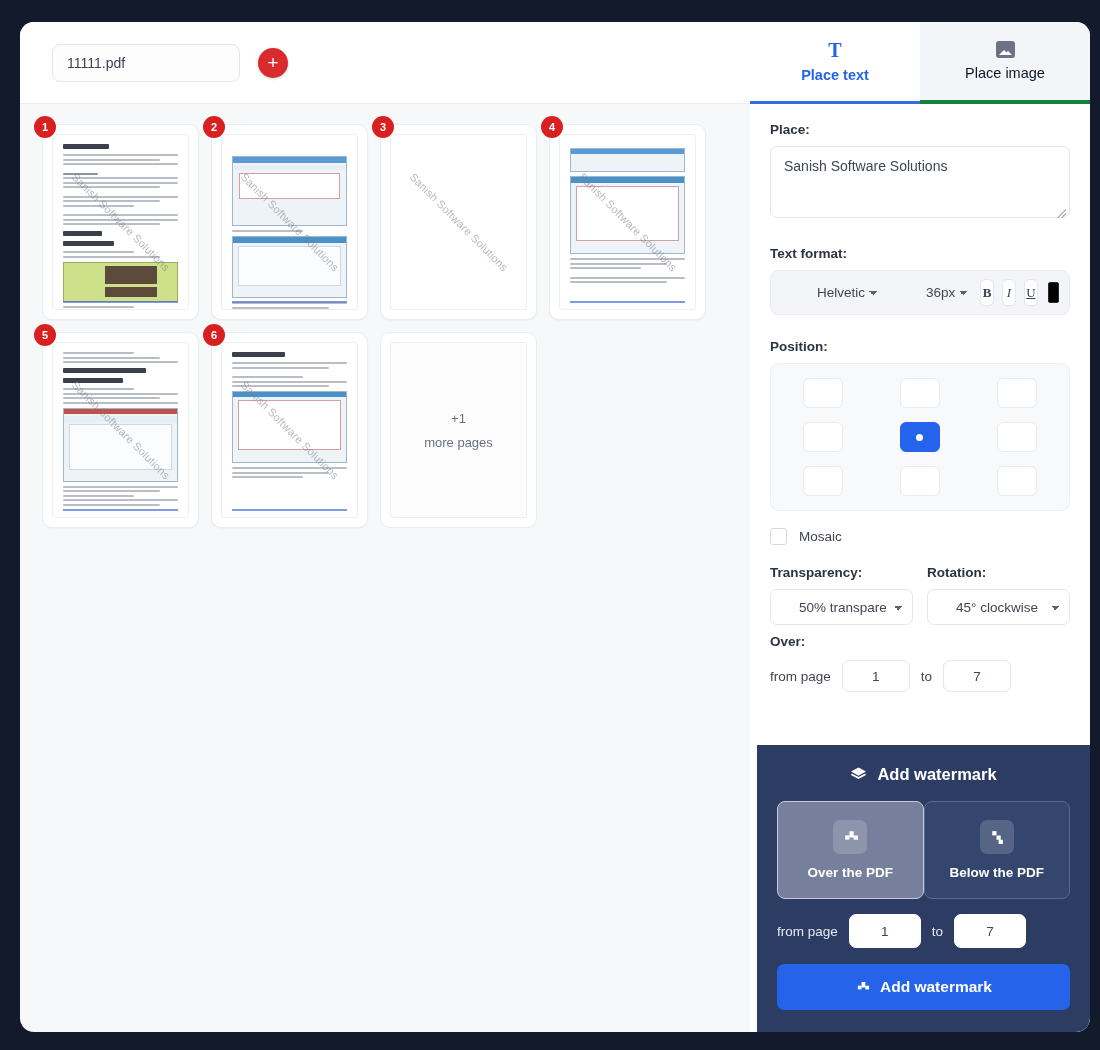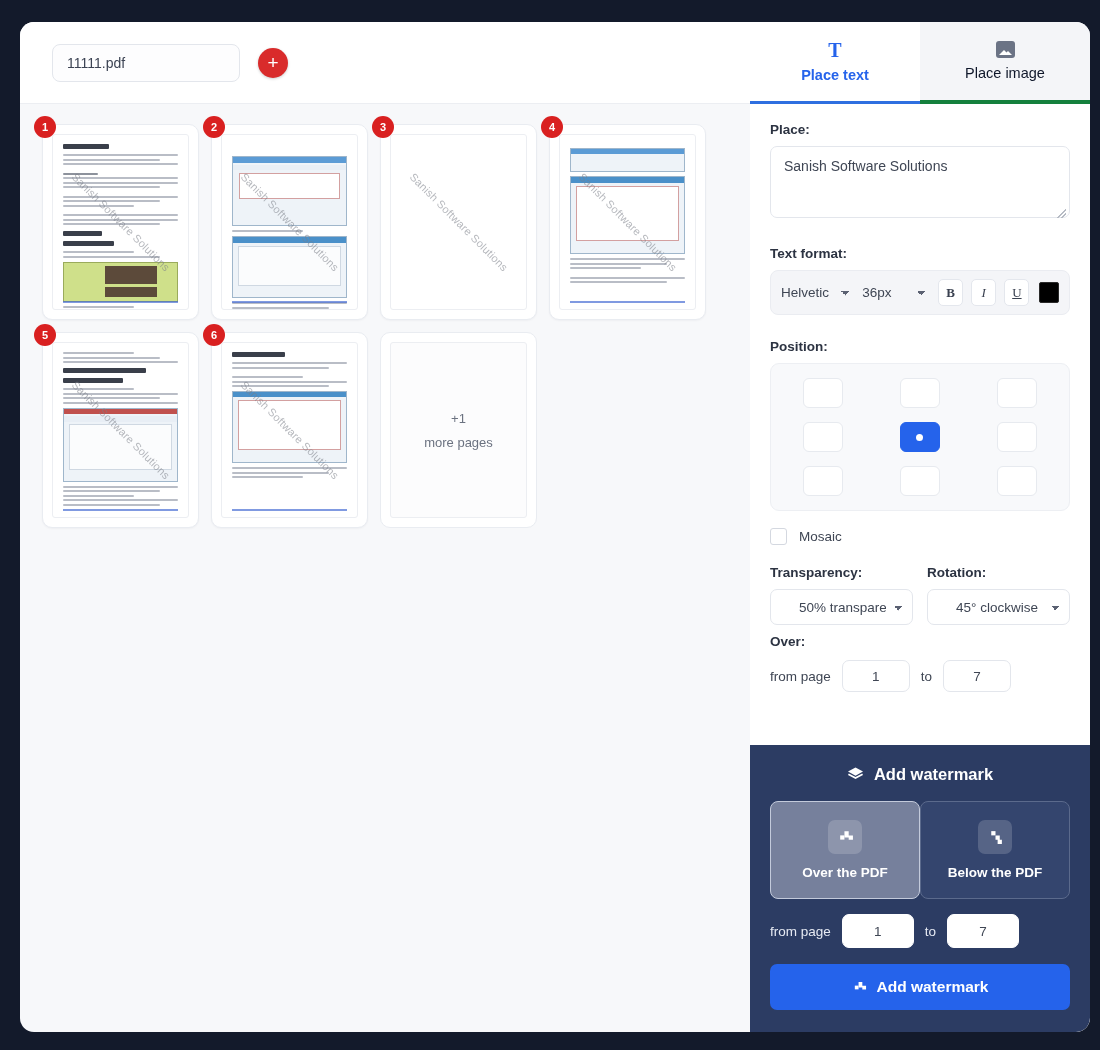--- a/index.html
+++ b/index.html
@@ -178,20 +178,21 @@
     background: transparent; border: none; outline: none;
     font-family: "Liberation Sans", sans-serif;
     font-size: 13.5px; color: #3f4654;
     padding-right: 16px; cursor: pointer;
     background-image:
       linear-gradient(45deg, transparent 50%, #5b6172 50%),
       linear-gradient(135deg, #5b6172 50%, transparent 50%);
     background-position: calc(100% - 9px) 56%, calc(100% - 5px) 56%;
     background-size: 4.5px 4.5px, 4.5px 4.5px;
     background-repeat: no-repeat;
+    margin-left: 36px;
   }
   .sel.font { width: 78px; }
   .sel.size { width: 72px; text-align: left; }
   .fbtn {
     width: 27px; height: 27px;
     background: #fff; border: 1px solid #e4e7ed; border-radius: 5px;
     font-size: 13px; color: #3a4150; cursor: pointer;
     display: flex; align-items: center; justify-content: center;
     font-family: "Liberation Serif", serif;
   }
@@ -248,21 +249,21 @@
     width: 68px; height: 32px;
     border: 1px solid #e3e6ec; border-radius: 7px;
     background: #fff; text-align: center;
     font-size: 13.5px; color: #3f4654; outline: none;
     font-family: "Liberation Sans", sans-serif;
   }
 
   
   .dark-footer {
     background: #2c3c63; padding: 20px 20px 22px;
-    flex: 0 0 auto; border-radius: 0 0 14px 0;
+    flex: 0 0 auto; border-radius: 0 0 14px 0; margin-left: 7px;
   }
   .df-title {
     display: flex; align-items: center; justify-content: center; gap: 10px;
     color: #fff; font-size: 16.5px; font-weight: 700; margin-bottom: 17px;
   }
   .layers-ico { display: block; }
   .mode-row { display: flex; }
   .mode-btn {
     flex: 1; height: 98px; border-radius: 8px;
     border: 1px solid #5b6a8c; background: #34456e;

